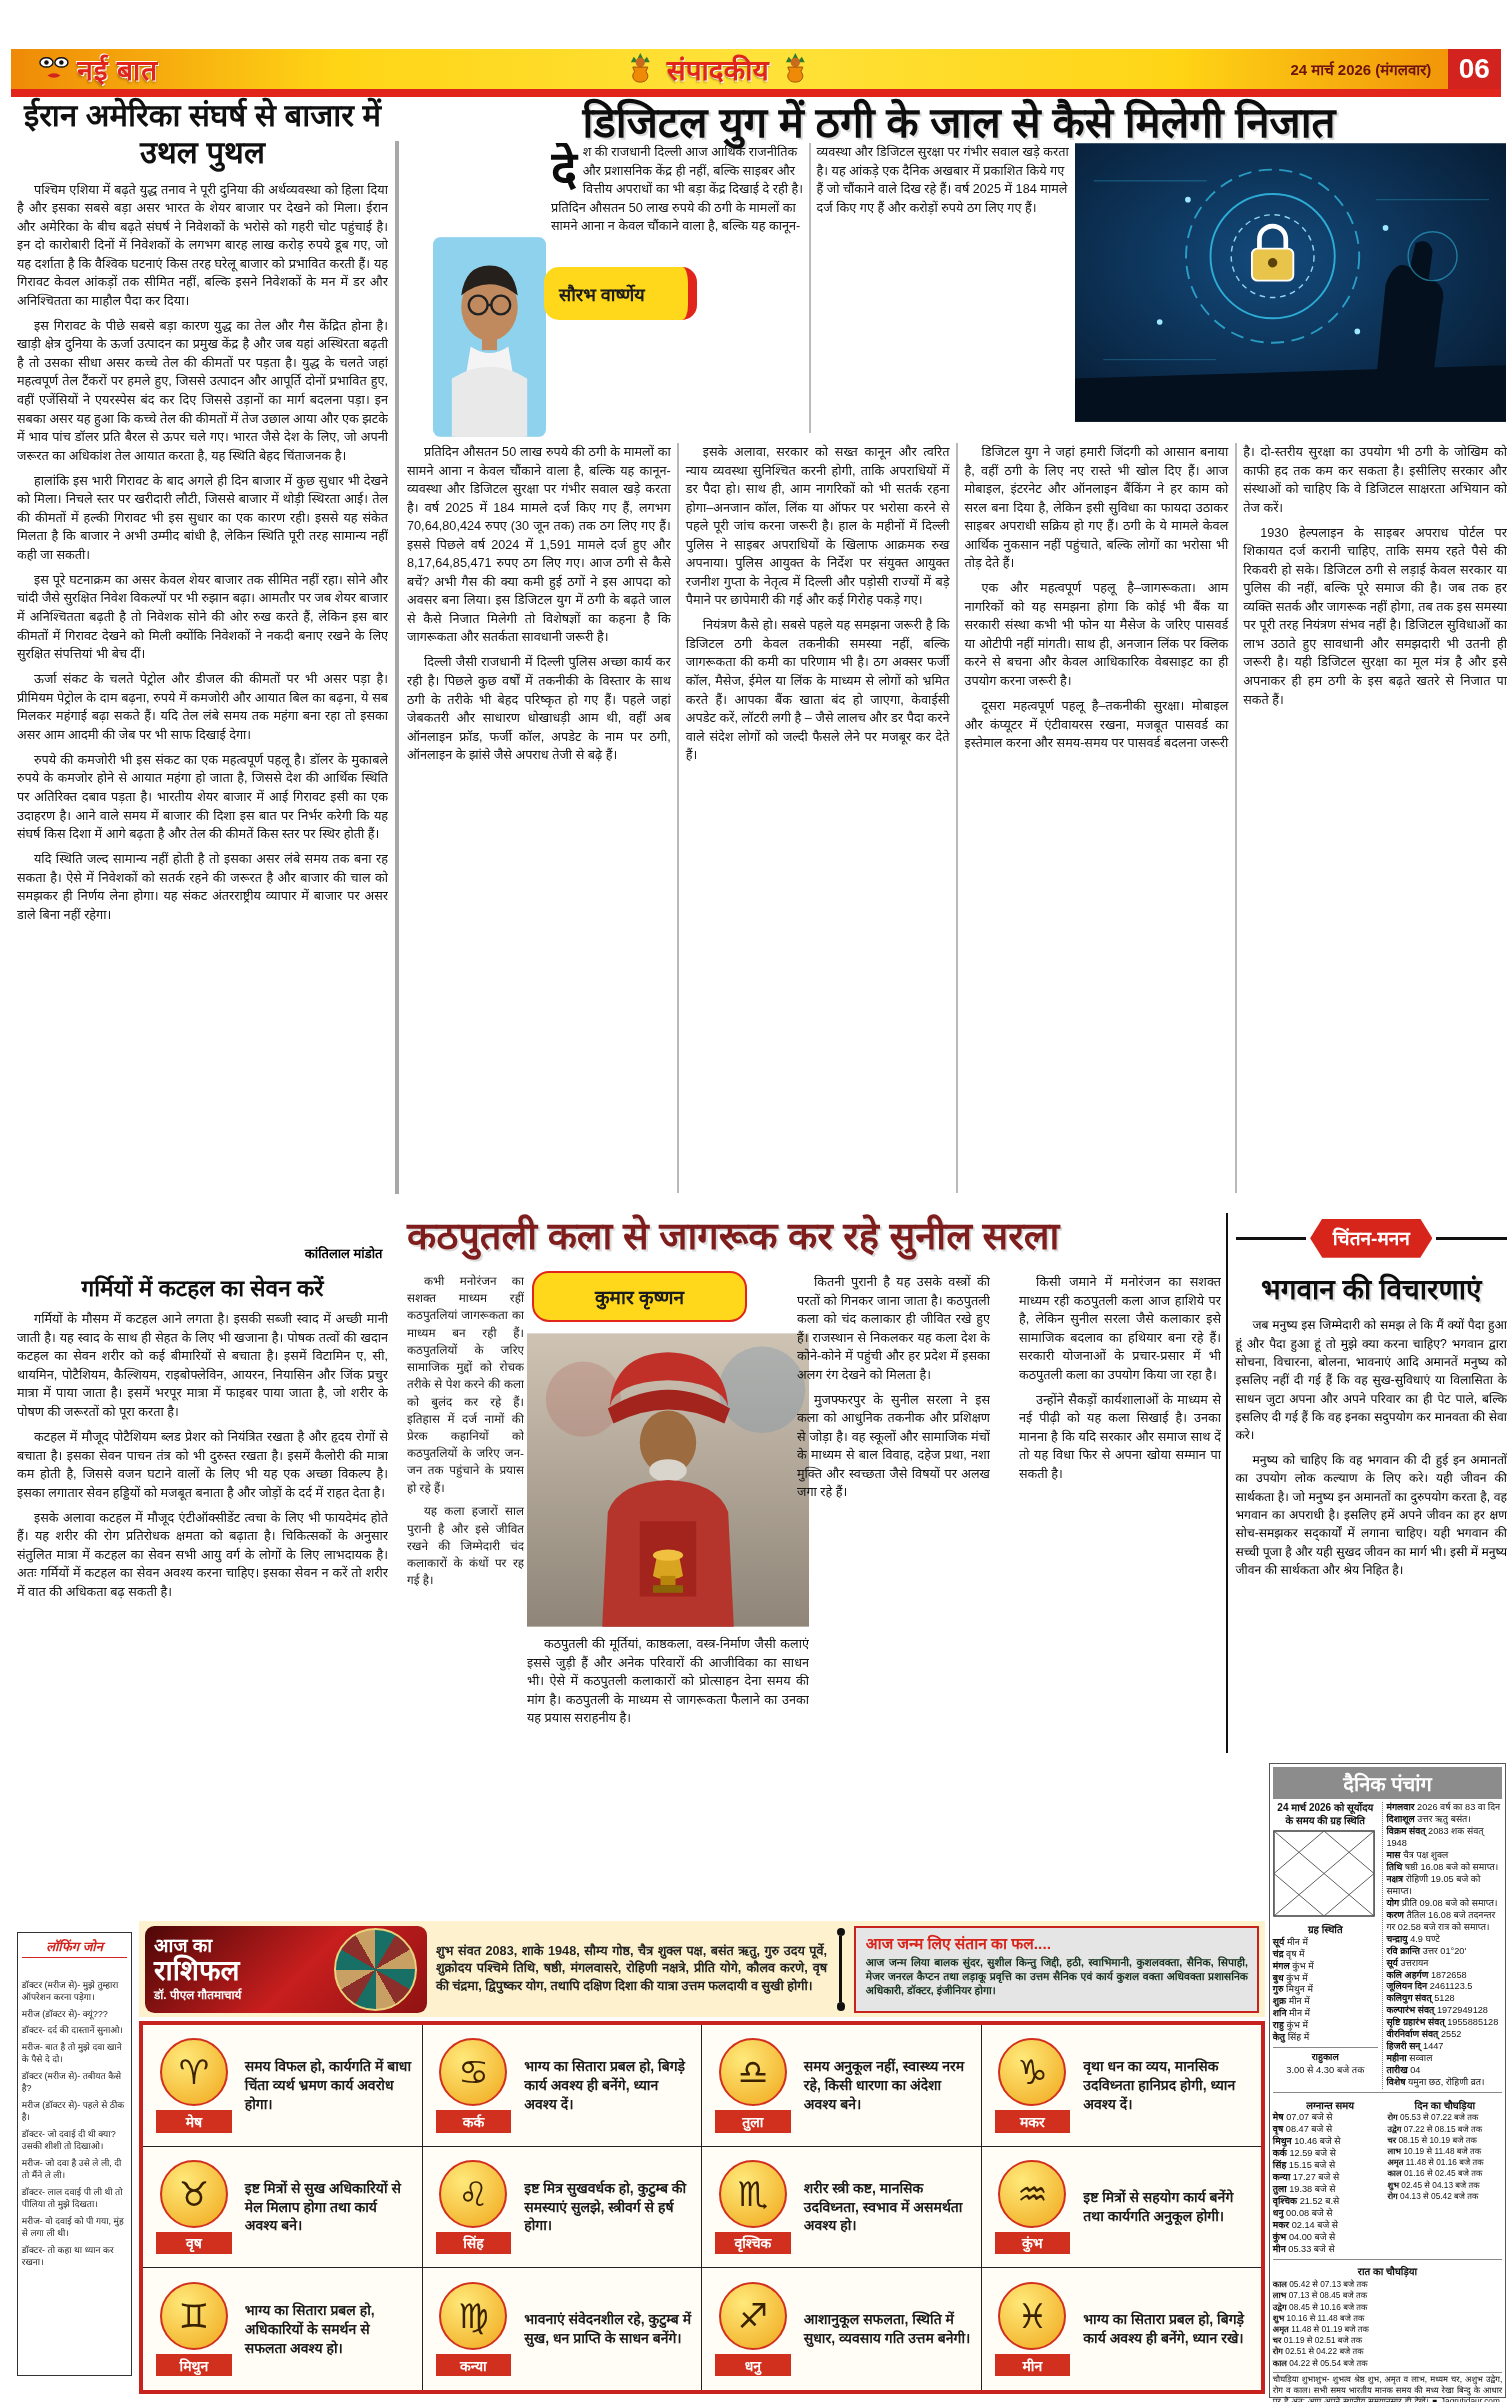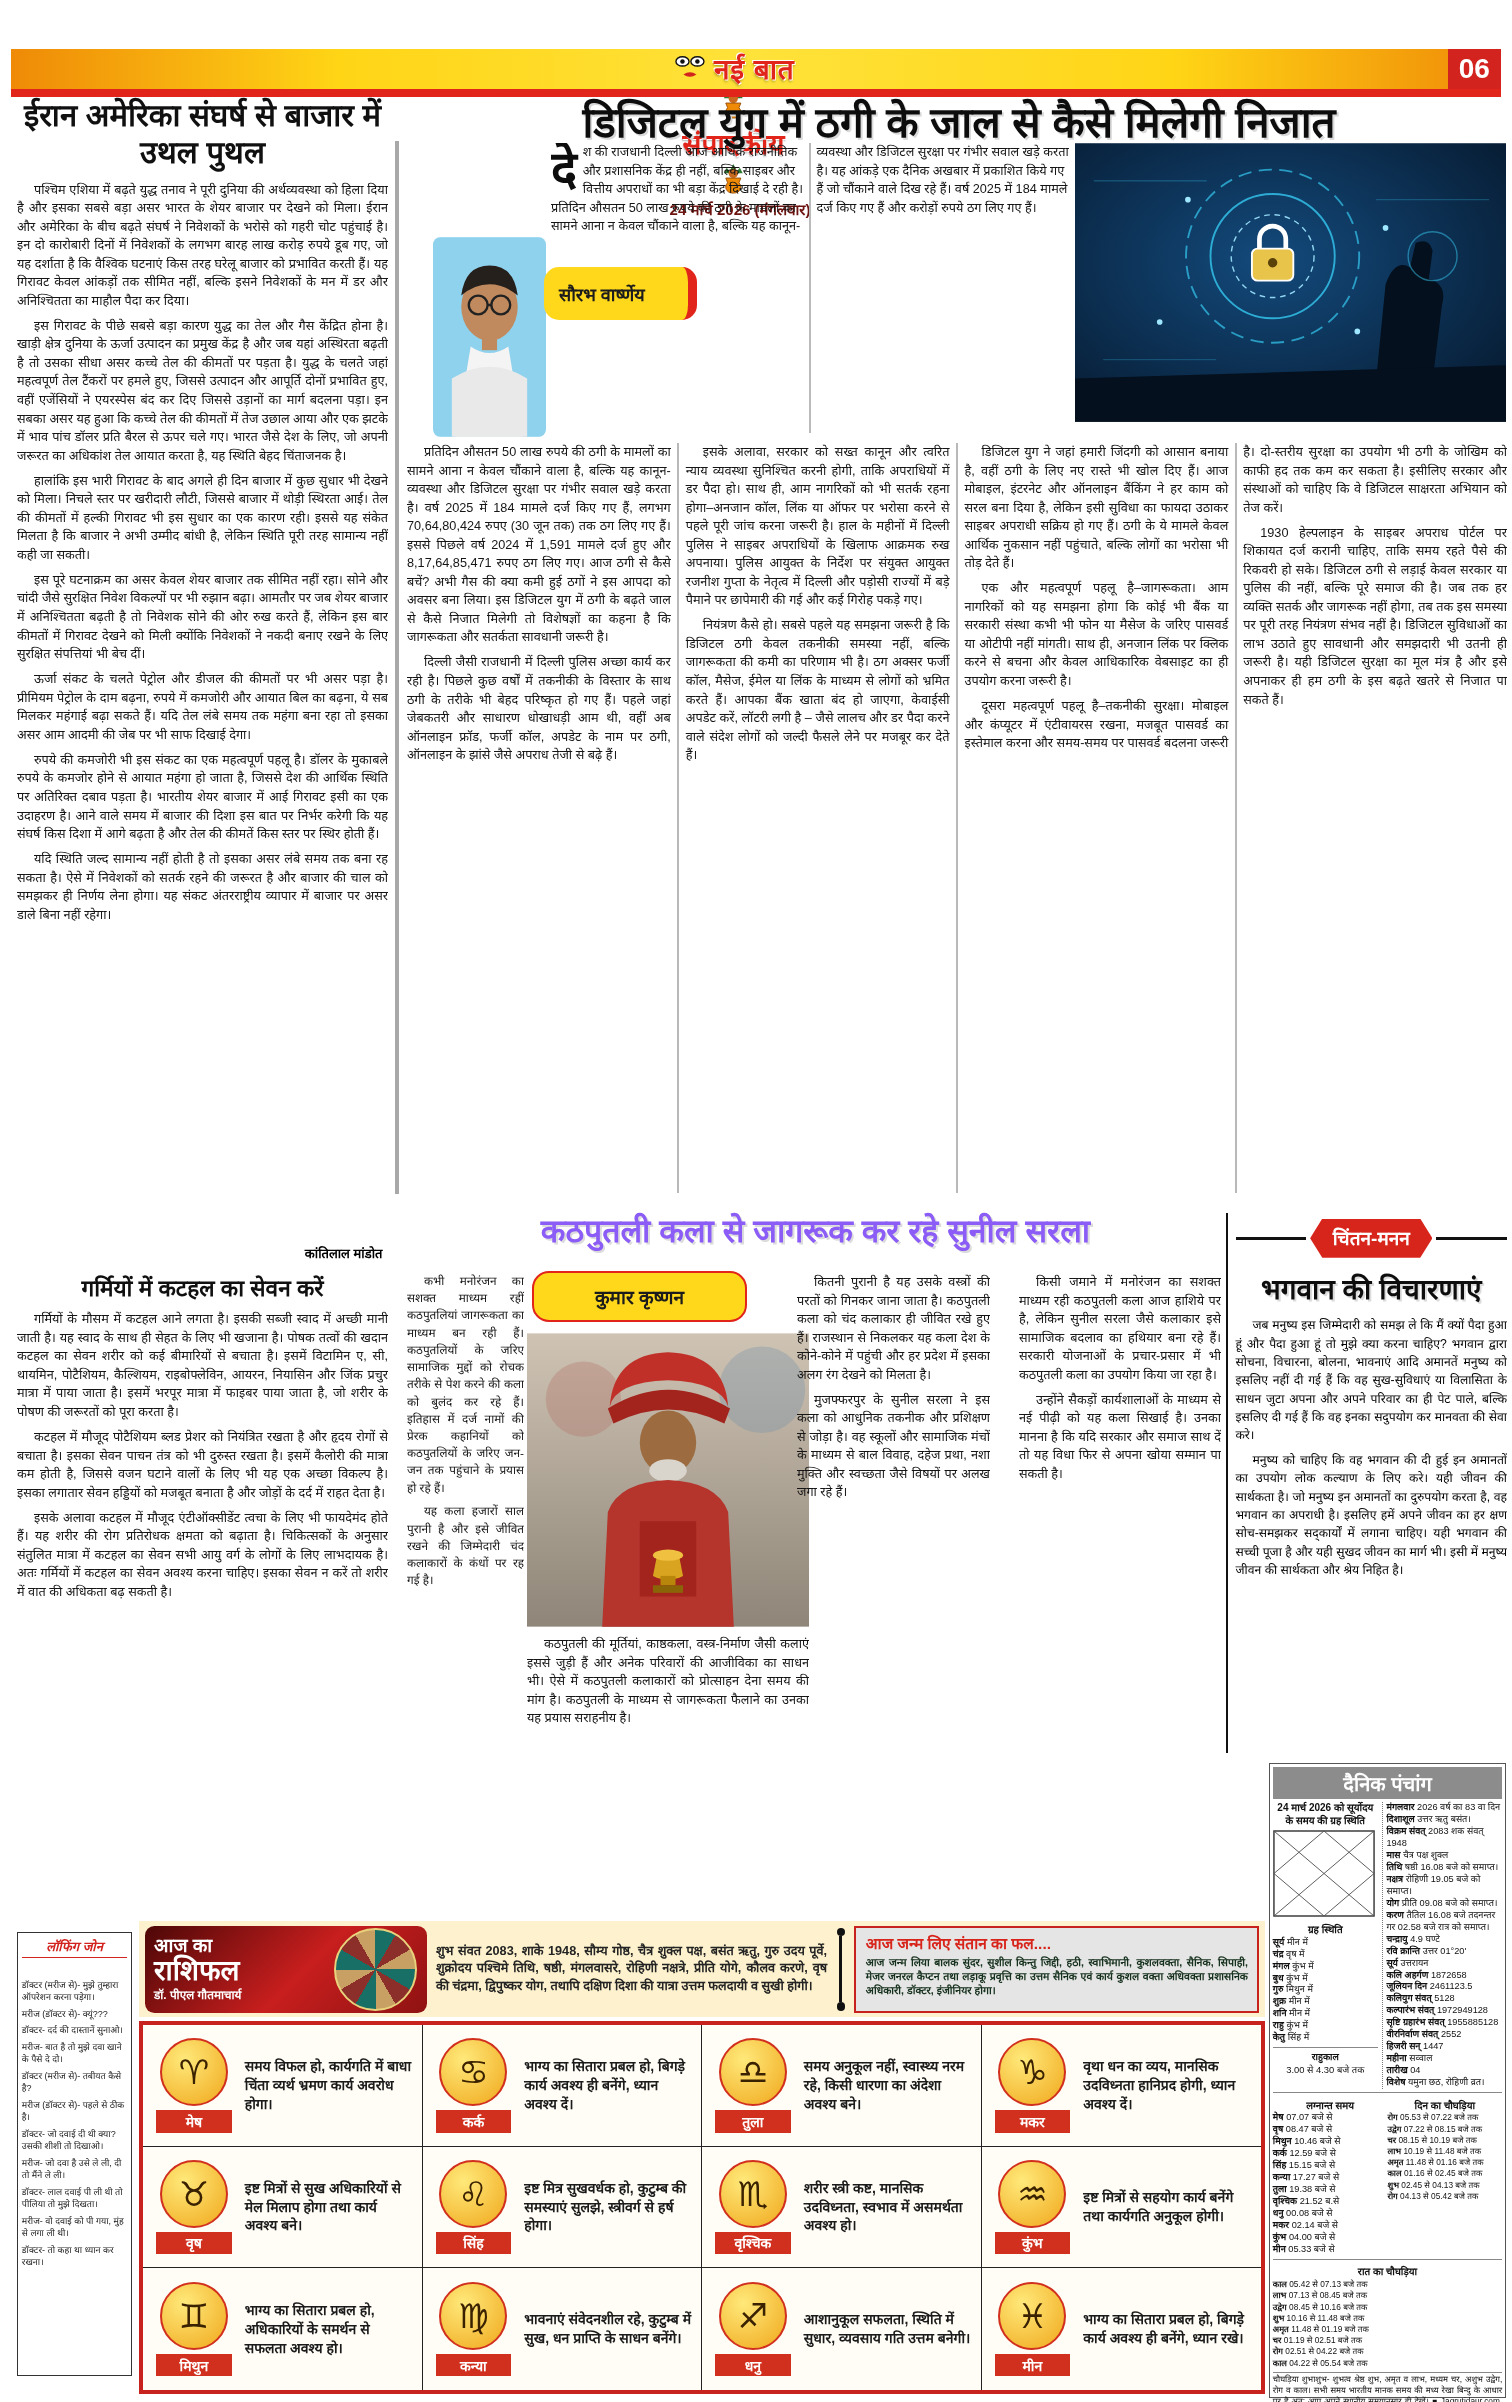--- a/index.html
+++ b/index.html
@@ -1,20 +1,20 @@
 <!DOCTYPE html>
 <html lang="hi" style="font-size:15px"><head>
 <meta charset="utf-8">
 <style>
   html,body{margin:0;padding:0;background:#e9e9e9;font-family:"Liberation Sans",sans-serif;}
   .page{position:relative;width:1512px;height:2402px;background:#fff;overflow:hidden;margin:0 auto;}
   
   .masthead{position:absolute;left:11.3px;top:49px;width:1490px;height:40px;
     background:linear-gradient(90deg,#ef8a07,#ffd516 22%,#ffe23a 50%,#ffd516 78%,#ef8a07);
-    display:flex;align-items:center;padding:0 70px 0 24.5px;box-sizing:border-box;flex-direction:column;}
+    display:flex;align-items:center;padding:0 70px 0 24.5px;box-sizing:border-box;}
   .brand{display:flex;align-items:center;gap:7.5px;}
   .brand-name{font-size:28px;font-weight:800;color:#e1251b;letter-spacing:0.9px;
     text-shadow:0.9px 0.9px 0 #fff,-0.9px -0.9px 0 #fff,0 1.9px 2.8px rgba(0,0,0,.35);}
   .spacer{flex:1;}
   .section-title{font-size:28px;font-weight:800;color:#e1251b;margin:0 15px;
     text-shadow:0.9px 0.9px 0 #fff,0 1.9px 1.9px rgba(0,0,0,.3);}
   .edition-date{font-size:15px;font-weight:700;color:#6d1410;margin-left:13px;white-space:nowrap;}
   .pagenum{position:absolute;top:49px;right:11.3px;width:53px;height:40px;background:#d2231f;color:#fff;
     font-size:28px;font-weight:800;display:flex;align-items:center;justify-content:center;}
   .redrule{position:absolute;left:11.3px;top:89px;width:1490px;height:7.5px;background:#e1251b;}
@@ -36,22 +36,22 @@
   .author-tag{position:absolute;left:544px;top:267px;width:153px;height:53px;background:#ffd71b;
     border-radius:15px;border-right:9.4px solid #e1251b;display:flex;align-items:center;
     padding-left:15px;font-size:18px;font-weight:800;color:#1c1c1c;box-sizing:border-box;}
   .lead-par{position:absolute;left:551px;top:143px;width:518px;height:290px;overflow:hidden;
     column-count:2;column-gap:13px;column-rule:2.8px solid #bbb;}
   .dropcap{float:left;font-size:49px;line-height:.9;font-weight:800;color:#0d0d0d;padding:3.8px 5.6px 0 0;}
   .cyber{position:absolute;left:1075px;top:143px;width:431px;height:279px;}
   .lead-cols{position:absolute;left:407px;top:443px;width:1100px;height:750px;overflow:hidden;
     column-count:4;column-gap:15px;column-rule:2.8px solid #b9b9b9;}
   
-  .pup-headline{position:absolute;left:407px;top:1208px;width:817px;text-align:center;
-    font-size:32px;font-weight:800;color:#8b5cf6;text-shadow:1.9px 1.9px 0 #dcdcdc;}
+  .pup-headline{position:absolute;left:407px;top:1208px;width:817px;text-align:left;
+    font-size:38px;font-weight:800;color:#7f1d1d;text-shadow:1.9px 1.9px 0 #dcdcdc;}
   .pup-tag{position:absolute;left:532px;top:1271px;width:215px;height:51px;background:#ffd71b;
     border:2.8px solid #e1251b;border-radius:17px;display:flex;align-items:center;justify-content:center;
     font-size:19px;font-weight:800;color:#1c1c1c;box-sizing:border-box;}
   .pup-photo{position:absolute;left:527px;top:1333px;width:282px;height:294px;overflow:hidden;}
   .pup-a{position:absolute;left:407px;top:1273px;width:117px;height:620px;overflow:hidden;font-size:11.8px;}
   .pup-b{position:absolute;left:797px;top:1273px;width:193px;height:620px;overflow:hidden;}
   .pup-c{position:absolute;left:1019px;top:1273px;width:202px;height:620px;overflow:hidden;}
   .pup-d{position:absolute;left:527px;top:1635px;width:282px;height:256px;overflow:hidden;}
   
   .chintan{position:absolute;left:1226px;top:1213px;width:281px;height:540px;border-left:2.8px solid #111;

